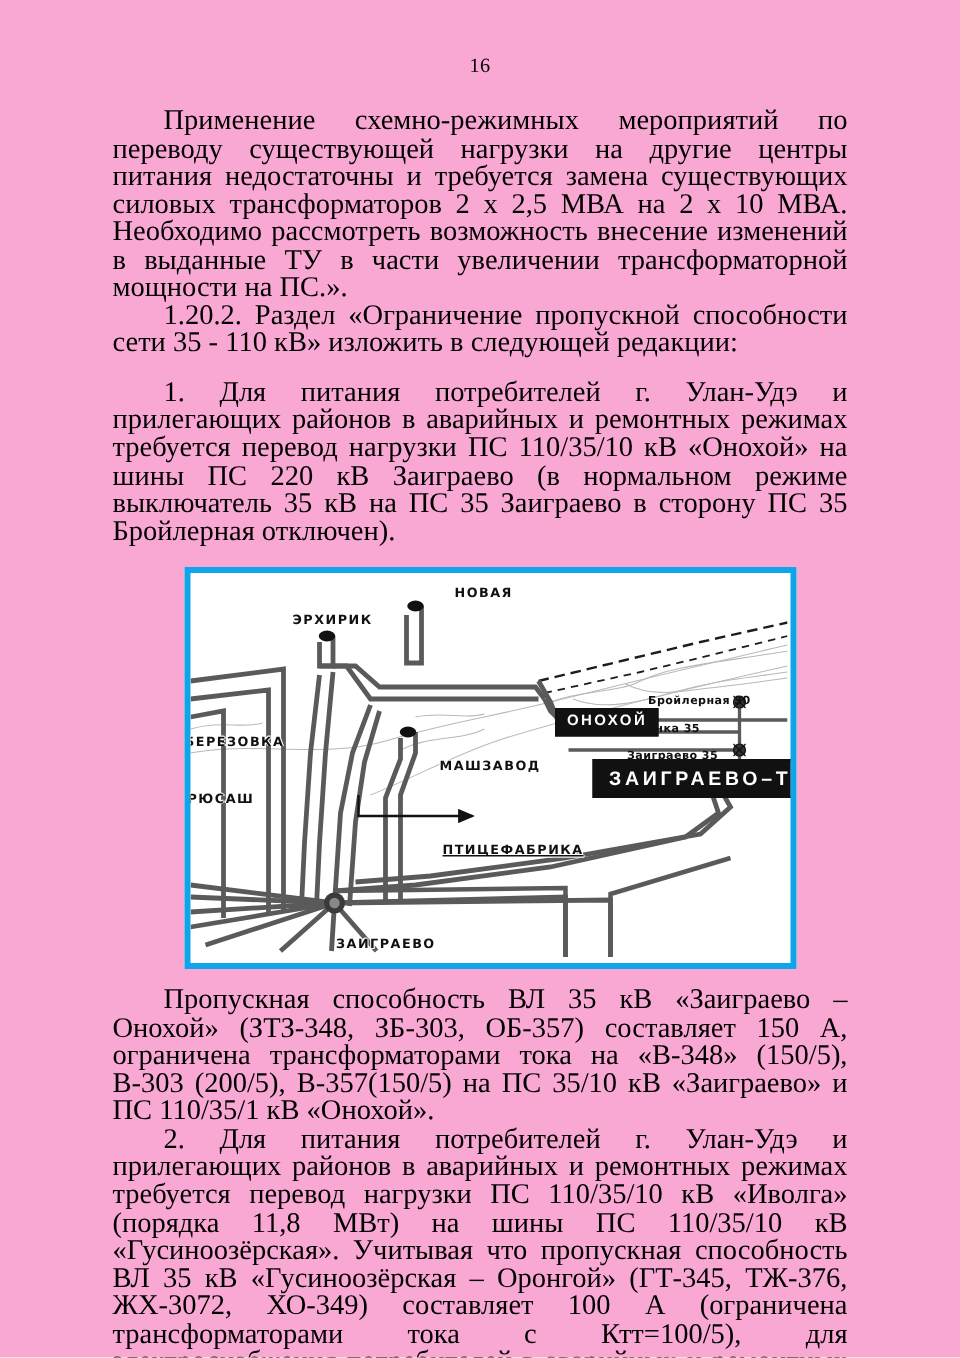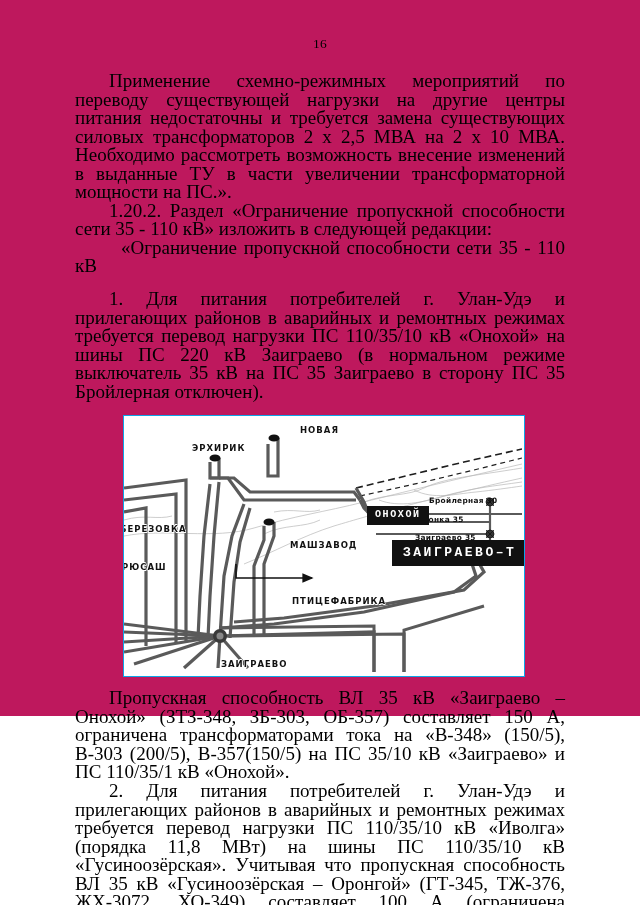--- a/index.html
+++ b/index.html
@@ -12,22 +12,22 @@
     height: 905px;
     font-family: "Liberation Serif", "DejaVu Serif", serif;
     color: #000000;
     overflow: hidden;
     position: relative;
   }
   .page {
     position: absolute;
     left: 0; top: 0;
     width: 640px;
-    height: 716px;
-    background: #be185d;
+    height: 905px;
+    background: #f9a8d4;
   }
   .page-number {
     position: absolute;
     left: 0;
     top: 36px;
     width: 640px;
     text-align: center;
     font-size: 13.5px;
     letter-spacing: 0.2px;
   }
@@ -51,21 +51,21 @@
   
   .figure-wrap {
     margin: 0;
     padding: 0;
   }
   .figure {
     position: relative;
     width: 400px;
     height: 260px;
     margin: 14px 15px 12px 48px;
-    border: 1px solid #0ea5e9;
+    border: 4px solid #0ea5e9;
     background: #ffffff;
     overflow: hidden;
   }
   .figure svg { display: block; }
   .lbl {
     position: absolute;
     font-family: "DejaVu Sans", "Liberation Sans", sans-serif;
     font-weight: bold;
     color: #111;
     white-space: nowrap;
@@ -79,21 +79,21 @@
       0.6px 0.6px 0 #fff, -0.6px -0.6px 0 #fff;
   }
   .lbl.small {
     font-size: 7.4px;
     letter-spacing: 0.3px;
   }
   .boxlabel {
     position: absolute;
     background: #111;
     color: #fff;
-    font-family: Liberation Mono, monospace;
+    font-family: Liberation Sans, sans-serif;
     font-weight: bold;
     letter-spacing: 1.6px;
     white-space: nowrap;
     text-align: right;
     line-height: 1;
   }
   .boxlabel.onohoy {
     font-size: 10px;
     padding: 3px 7px 4px 7px;
     border: 1px solid #111;
@@ -109,21 +109,20 @@
 <body>
 
 <div class="page">
 
   <div class="page-number">16</div>
 
   <div class="content">
 
     <p class="body-text">Применение схемно-режимных мероприятий по переводу существующей нагрузки на другие центры питания недостаточны и требуется замена существующих силовых трансформаторов 2 х 2,5 МВА на 2 х 10 МВА. Необходимо рассмотреть возможность внесение изменений в выданные ТУ в части увеличении трансформаторной мощности на ПС.».</p>
     <p class="body-text">1.20.2. Раздел «Ограничение пропускной способности сети 35 - 110 кВ» изложить в следующей редакции:</p>
-    <p class="body-text indent-big">«Ограничение пропускной способности сети 35 - 110 кВ</p>
 
     <div style="height:14px"></div>
 
     <p class="body-text">1. Для питания потребителей г. Улан-Удэ и прилегающих районов в аварийных и ремонтных режимах требуется перевод нагрузки ПС 110/35/10 кВ «Онохой» на шины ПС 220 кВ Заиграево (в нормальном режиме выключатель 35 кВ на ПС 35 Заиграево в сторону ПС 35 Бройлерная отключен).</p>
 
     <div class="figure-wrap">
       <div class="figure">
 
         <svg width="398" height="258" viewBox="0 0 398 258">
           <defs>
@@ -226,21 +225,21 @@
           <g>
             <path d="M112 148 L 112 162 L 188 162" stroke="#111" stroke-width="1.6" fill="none" marker-end="url(#arrowhead)"></path>
           </g>
         </svg>
 
         <div class="lbl outline" style="left:176px; top:9px;">НОВАЯ</div>
         <div class="lbl outline" style="left:68px; top:27px;">ЭРХИРИК</div>
         <div class="lbl outline" style="left:-4px; top:108px;">БЕРЕЗОВКА</div>
         <div class="lbl outline" style="left:-2px; top:146px;">РЮСАШ</div>
         <div class="lbl outline" style="left:166px; top:124px;">МАШЗАВОД</div>
-        <div class="lbl outline" style="left:168px; top:180px;">ПТИЦЕФАБРИКА</div>
+        <div class="lbl outline" style="left:168px; top:180px;text-decoration:underline;">ПТИЦЕФАБРИКА</div>
         <div class="lbl outline" style="left:97px; top:243px;">ЗАИГРАЕВО</div>
 
         <div class="lbl small" style="left:305px; top:80px;">Бройлерная 30</div>
         <div class="lbl small" style="left:290px; top:99px;">Джонка 35</div>
         <div class="lbl small" style="left:291px; top:117px;">Заиграево 35</div>
 
         <div class="boxlabel onohoy" style="left:243px; top:90px;">ОНОХОЙ</div>
         <div class="boxlabel zaigraevo" style="left:268px; top:124px;">ЗАИГРАЕВО–Т</div>
 
       </div>

